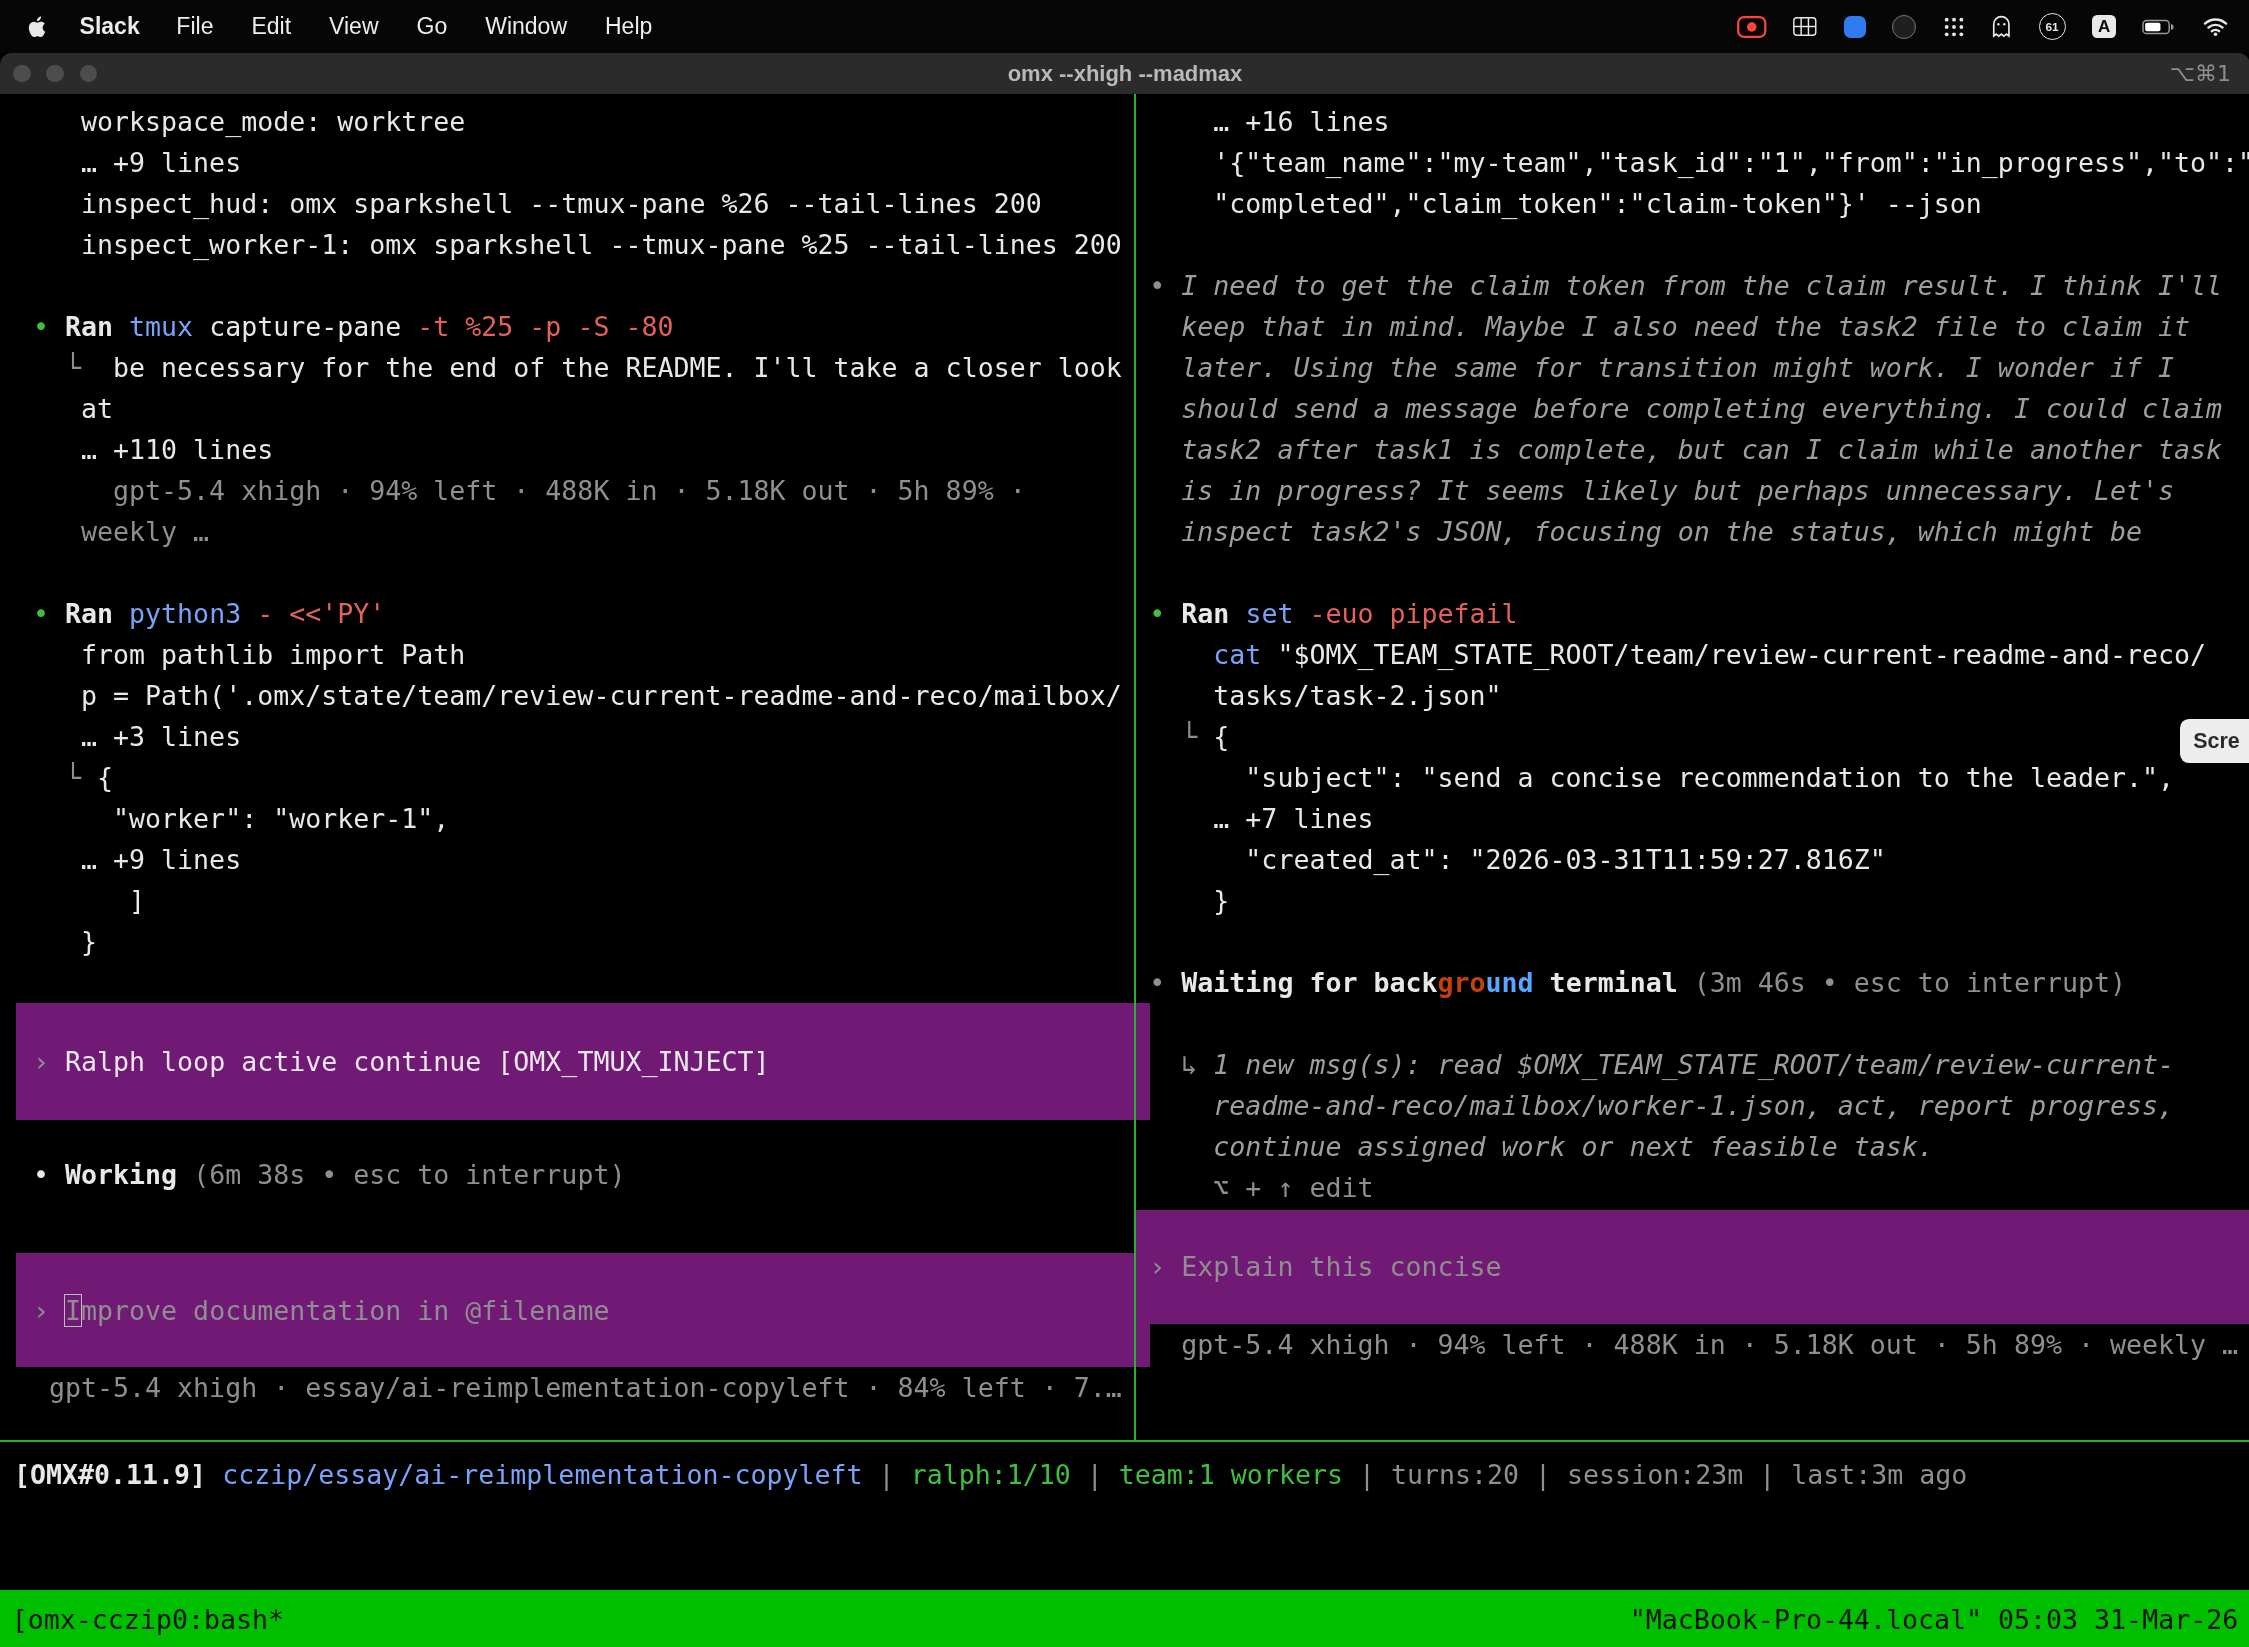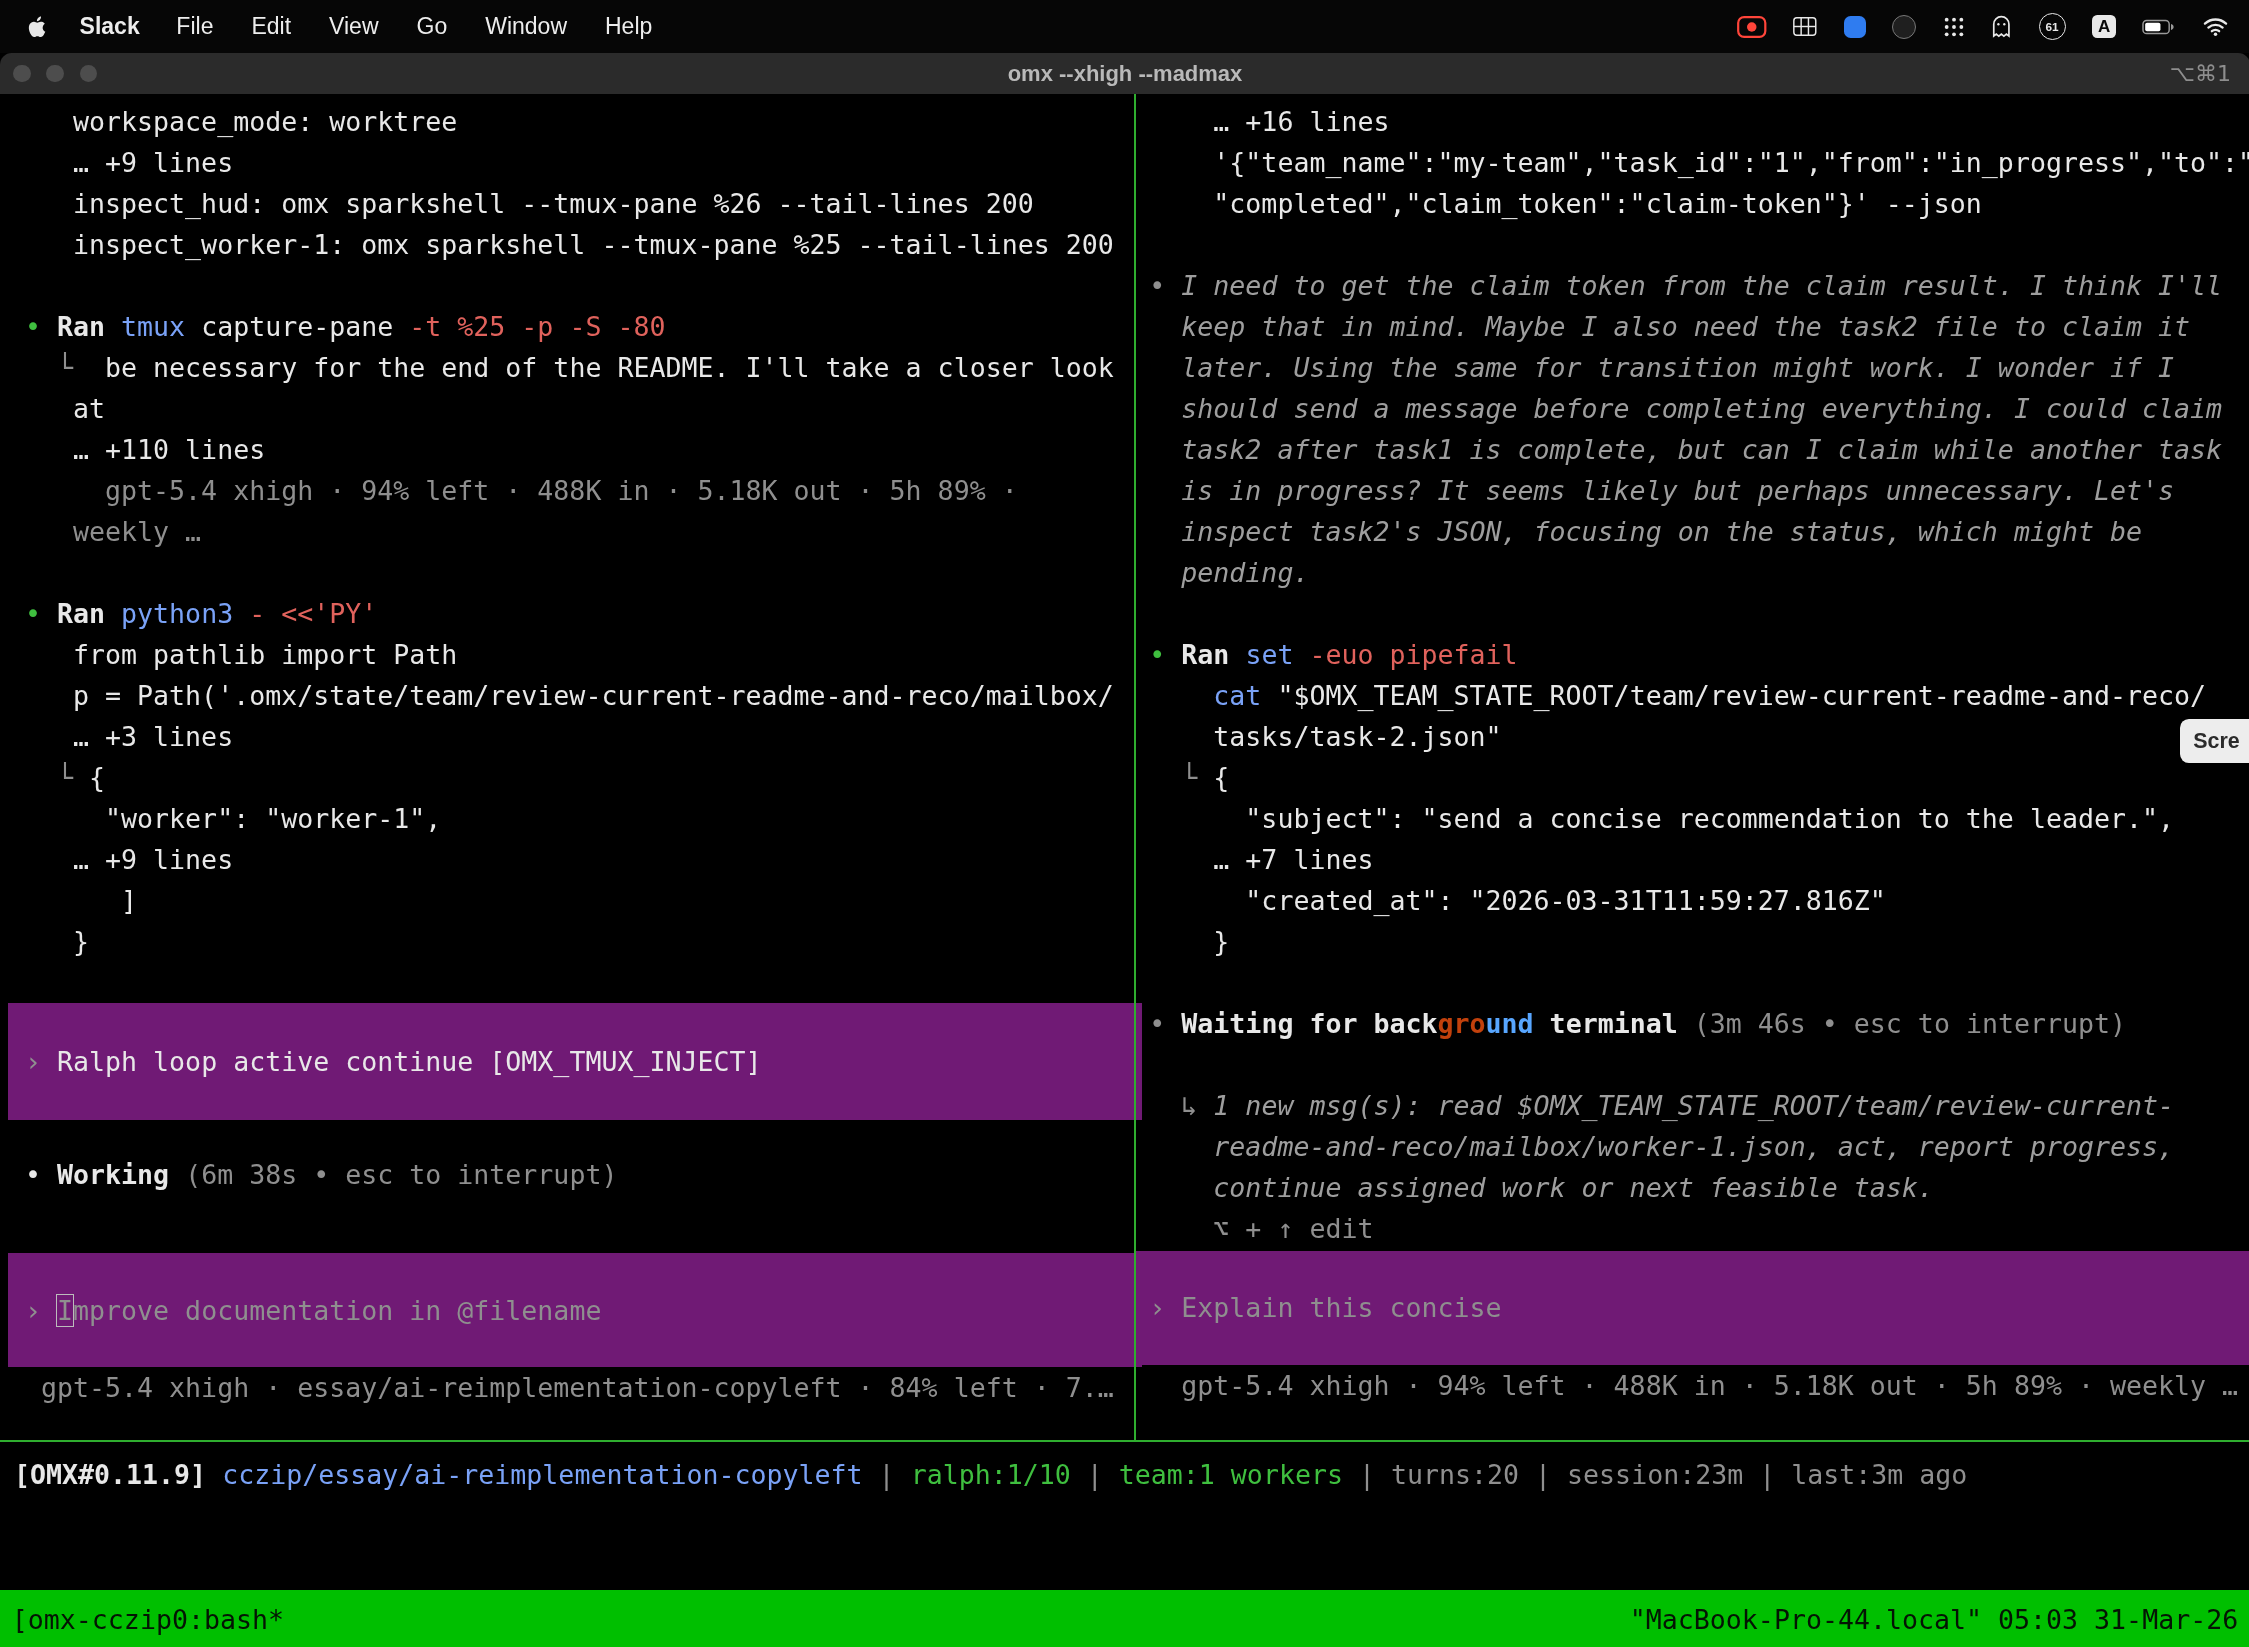--- a/index.html
+++ b/index.html
@@ -22,21 +22,21 @@
   .window{position:absolute;top:53px;left:0;right:0;bottom:0;background:#000;}
   .titlebar{height:41px;background:#2b2b2b;border-radius:11.8px 11.8px 0 0;display:flex;align-items:center;position:relative;font-family:"Liberation Sans",sans-serif;}
   .traffic{display:flex;gap:15.5px;padding-left:13.3px;z-index:2;}
   .tl{width:17.7px;height:17.7px;border-radius:50%;background:#4d4d4d;}
   .title{position:absolute;left:0;right:0;text-align:center;color:#b9b9b9;font-size:22px;font-weight:700;}
   .win-shortcut{margin-left:auto;color:#8e8e8e;font-size:22px;padding-right:19px;z-index:2;font-family:"DejaVu Sans","Liberation Sans",sans-serif;}
 
   
   .terminal{position:absolute;top:41px;left:0;right:0;height:1346px;border-bottom:2.2px solid #2fae2f;background:#000;}
   .pane{position:absolute;top:0;bottom:0;font-size:26.6px;line-height:41px;color:#e8e8e8;padding-top:7.4px;overflow:hidden;}
-  .pane-left{left:8px;width:1134px;--pl:17px;}
+  .pane-left{left:16px;width:1134px;--pl:17px;}
   .pane-right{left:1136px;right:0;--pl:13.3px;}
   .divider{position:absolute;top:0;bottom:0;left:1134px;width:2.2px;background:#2fae2f;}
   .line{height:41px;white-space:pre;padding-left:var(--pl);}
   .band{background:#701a75;display:flex;align-items:center;margin:0;}
   .band .line{height:auto;}
 
   .w{color:#e8e8e8}
   .d{color:#8f8f8f}
   .g{color:#3fbf3f}
   .b{color:#7aa2f7}
@@ -181,21 +181,20 @@
         <div class="line"><span class="w">    '{"team_name":"my-team","task_id":"1","from":"in_progress","to":"</span></div>
         <div class="line"><span class="w">    "completed","claim_token":"claim-token"}' --json</span></div>
         <div class="line"></div>
         <div class="line"><span class="d">• </span><span class="i">I need to get the claim token from the claim result. I think I'll</span></div>
         <div class="line"><span class="i">  keep that in mind. Maybe I also need the task2 file to claim it</span></div>
         <div class="line"><span class="i">  later. Using the same for transition might work. I wonder if I</span></div>
         <div class="line"><span class="i">  should send a message before completing everything. I could claim</span></div>
         <div class="line"><span class="i">  task2 after task1 is complete, but can I claim while another task</span></div>
         <div class="line"><span class="i">  is in progress? It seems likely but perhaps unnecessary. Let's</span></div>
         <div class="line"><span class="i">  inspect task2's JSON, focusing on the status, which might be</span></div>
-        <div class="line"><span class="i">  pending.</span></div>
         <div class="line"></div>
         <div class="line"><span class="g">• </span><span class="w bo">Ran </span><span class="b">set </span><span class="r">-euo pipefail</span></div>
         <div class="line"><span class="w">    </span><span class="b">cat </span><span class="w">"$OMX_TEAM_STATE_ROOT/team/review-current-readme-and-reco/</span></div>
         <div class="line"><span class="w">    tasks/task-2.json"</span></div>
         <div class="line"><span class="d">  └ </span><span class="w">{</span></div>
         <div class="line"><span class="w">      "subject": "send a concise recommendation to the leader.",</span></div>
         <div class="line"><span class="w">    … +7 lines</span></div>
         <div class="line"><span class="w">      "created_at": "2026-03-31T11:59:27.816Z"</span></div>
         <div class="line"><span class="w">    }</span></div>
         <div class="line"></div>

